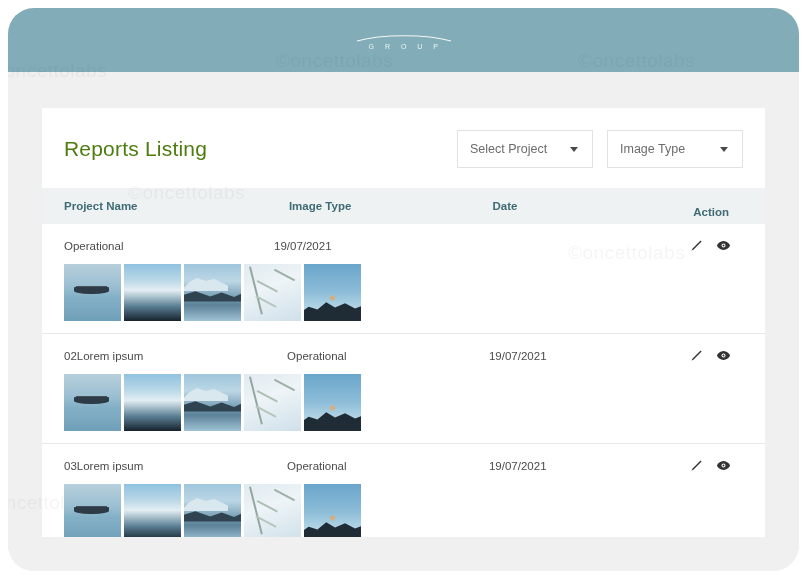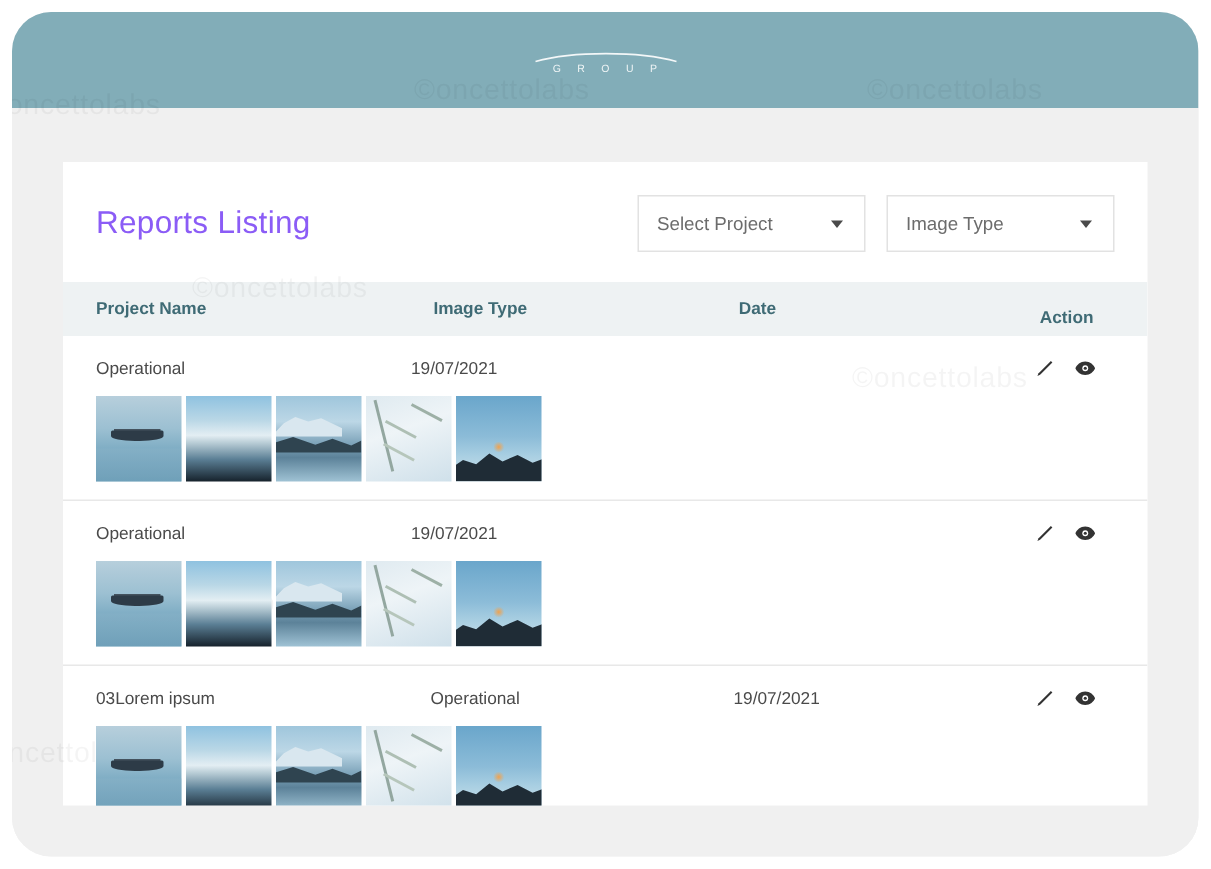--- a/index.html
+++ b/index.html
@@ -64,28 +64,28 @@
 
   
   .card-top {
     display: flex;
     align-items: center;
     justify-content: space-between;
     padding: 22px 22px 20px 22px;
   }
   .page-title {
     font-size: 21px;
-    color: #8b5cf6;
+    color: #4d7c0f;
     font-weight: 400;
     letter-spacing: 0.2px;
   }
   .filters { display: flex; gap: 14px; }
   .select {
     position: relative;
-    width: 152px; height: 38px;
+    width: 136px; height: 38px;
     border: 1px solid #e2e2e2;
     background: #ffffff;
     display: flex;
     align-items: center;
     padding: 0 12px;
     font-size: 12.5px;
     color: #6c6c6c;
   }
   .select .caret {
     position: absolute;
@@ -289,20 +289,21 @@
           <div class="thumb t-boat"></div>
           <div class="thumb t-horizon"></div>
           <div class="thumb t-mountain"></div>
           <div class="thumb t-branch"></div>
           <div class="thumb t-cliff"></div>
         </div>
       </div>
 
       <div class="row">
         <div class="row-line">
+          <div class="col-name">02Lorem ipsum</div>
           <div class="col-type">Operational</div>
           <div class="col-date">19/07/2021</div>
           <div class="actions">
             <div class="icon-btn">
               <svg width="14" height="14" viewBox="0 0 14 14">
                   <path d="M11.6 1.6 L12.6 2.6 L4.4 10.8 L2.6 11.6 L3.4 9.8 Z" fill="#333"></path>
                 </svg>
             </div>
             <div class="icon-btn">
               <svg width="15" height="15" viewBox="0 0 16 16">

